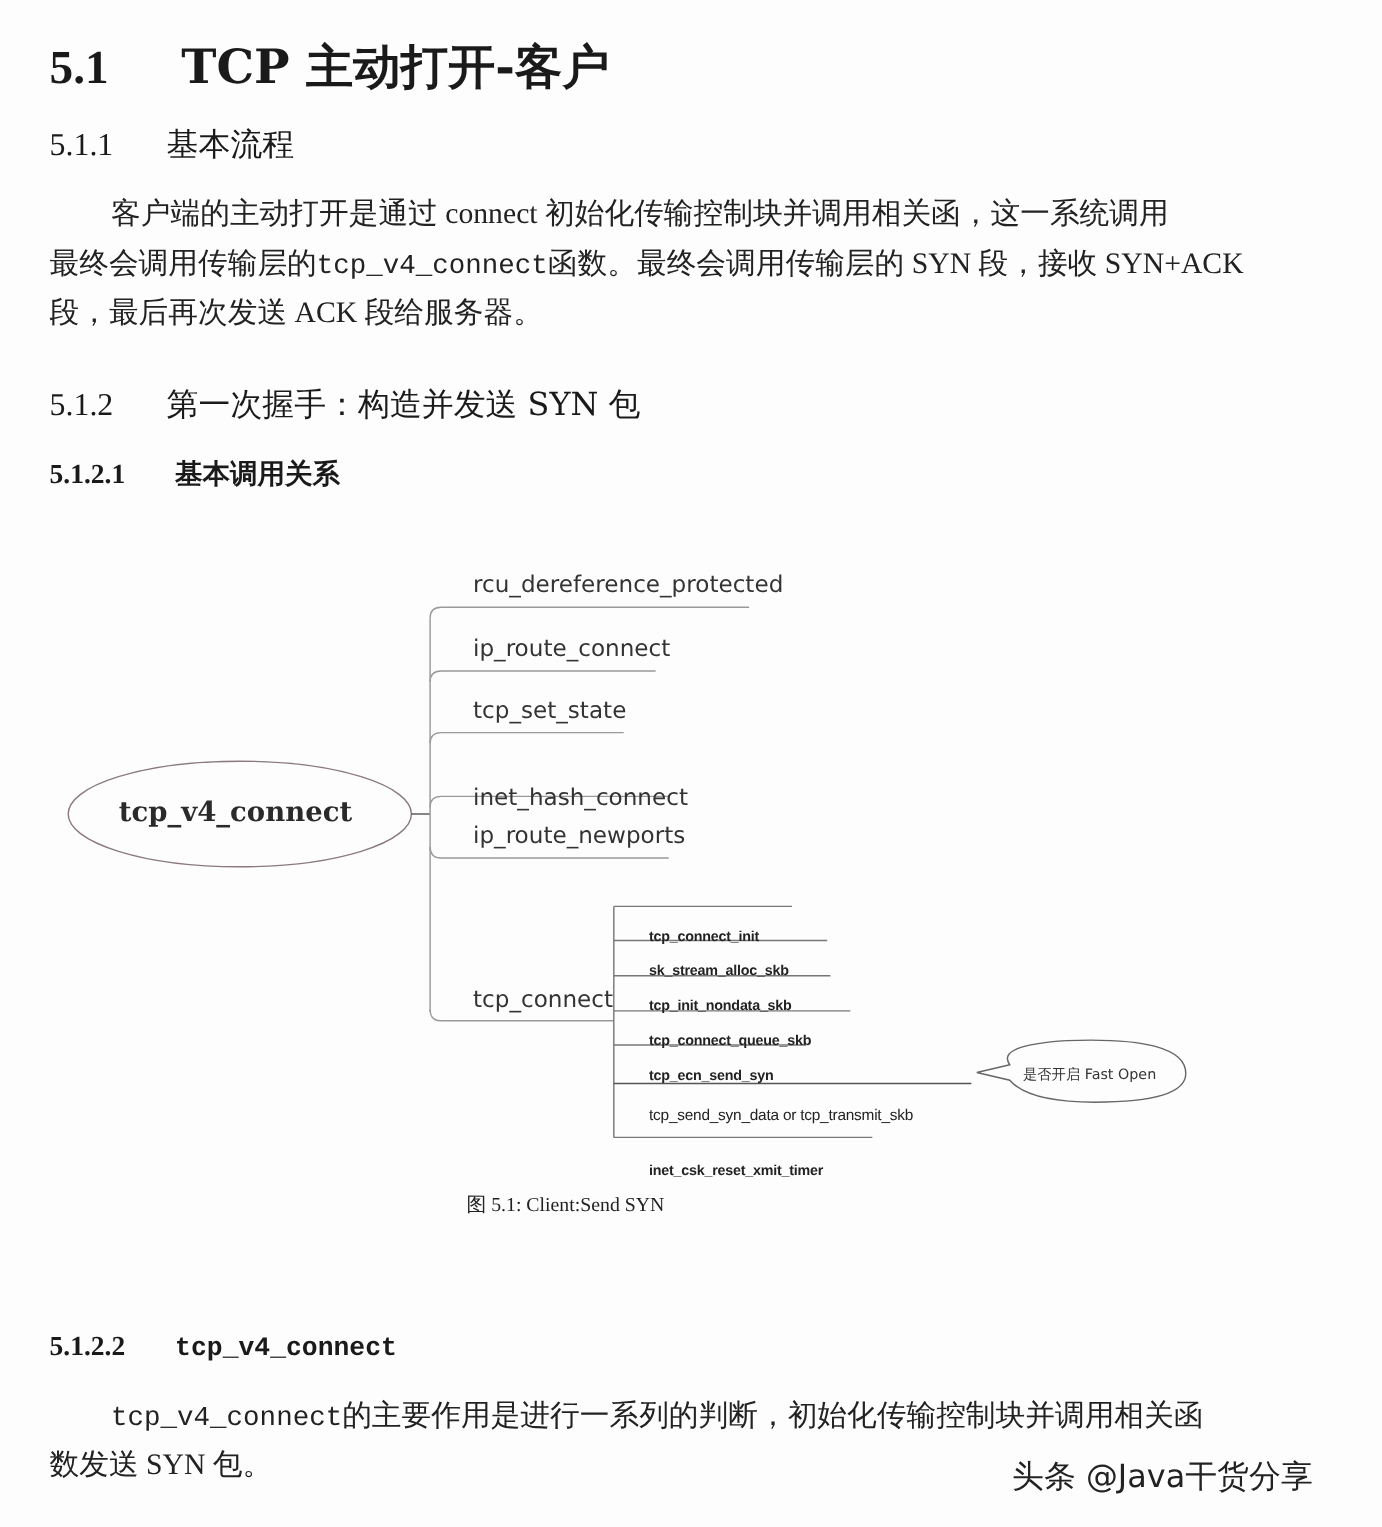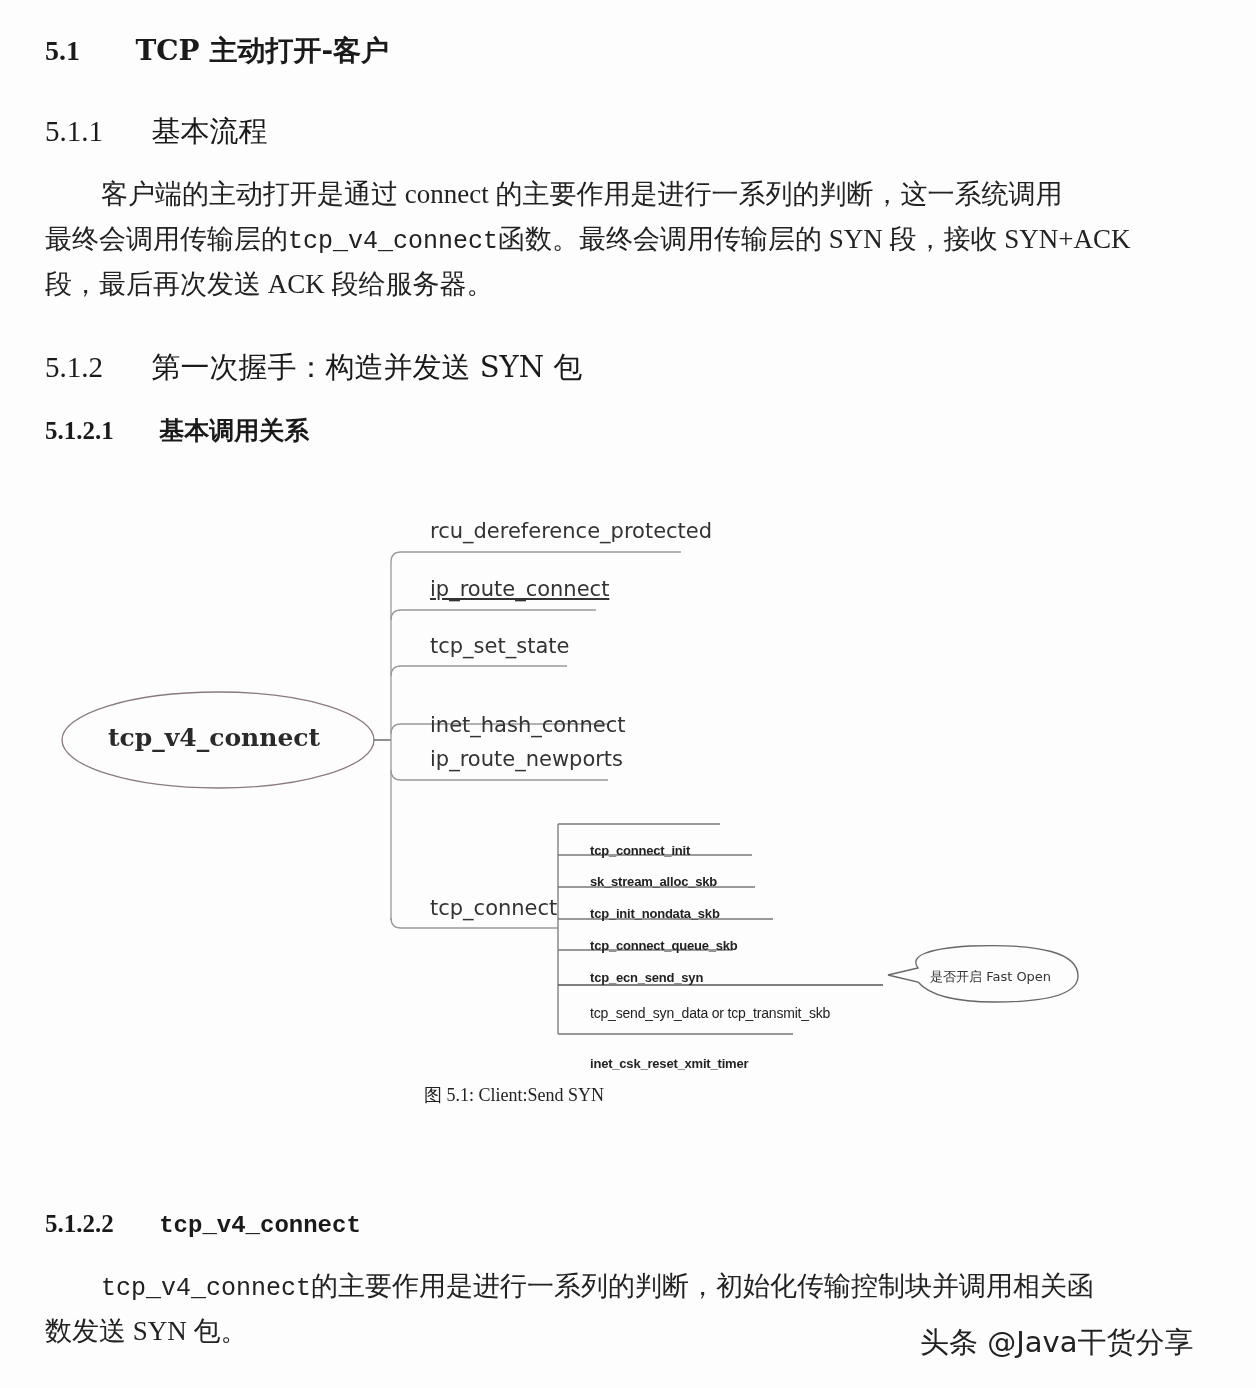--- a/index.html
+++ b/index.html
@@ -1,21 +1,21 @@
 <!DOCTYPE html>
 <html><head>
   <meta charset="utf-8">
   <style>
     html, body { margin: 0; padding: 0; }
     body {
       width: 1256px; height: 1388px; background: #fdfdfd; position: relative; overflow: hidden;
       font-family: "DejaVu Serif", "Liberation Serif", serif; color: #1a1a1a;
     }
     .abs { position: absolute; white-space: nowrap; }
-    .h1 { font-size: 28px; font-weight: bold; }
+    .h1 { font-size: 43px; font-weight: bold; }
     .h2 { font-size: 29px; font-weight: normal; }
     .h3 { font-size: 25px; font-weight: bold; }
     .num { font-family: "Liberation Serif", "DejaVu Serif", serif; }
     .body-text { font-size: 27px; font-family: "Liberation Serif", "DejaVu Serif", serif; color: #222; }
     .mono { font-family: "Liberation Mono", "DejaVu Sans Mono", monospace; }
     .diag { font-family: "DejaVu Sans", "Liberation Sans", sans-serif; color: #333; font-size: 21px; }
     .diag-sm { font-family: Liberation Sans, sans-serif; color: #222; font-size: 13px; font-weight: bold; letter-spacing: -0.2px; margin-top: 43px; }
     .caption { font-size: 18px; font-family: "Liberation Serif", "DejaVu Serif", serif; color: #222; }
     .watermark { font-family: "DejaVu Sans", "Liberation Sans", sans-serif; font-size: 29px; color: #222; }
   </style>
@@ -28,21 +28,21 @@
   <span>TCP 主动打开-客户</span>
 </div>
 
 <div class="abs h2" style="left:45px; top:112px;">
   <span class="num">5.1.1</span>
   <span style="display:inline-block; width:30px;"></span>
   <span>基本流程</span>
 </div>
 
 <div class="abs body-text" style="left:101px; top:176px;">
-  <span>客户端的主动打开是通过 connect 的主要作用是进行一系列的判断，这一系统调用</span>
+  <span>客户端的主动打开是通过 connect 初始化传输控制块并调用相关函，这一系统调用</span>
 </div>
 <div class="abs body-text" style="left:45px; top:221px;">
   <span>最终会调用传输层的</span><span class="mono" style="font-size:25px;">tcp_v4_connect</span><span>函数。最终会调用传输层的 SYN 段，接收 SYN+ACK</span>
 </div>
 <div class="abs body-text" style="left:45px; top:266px;">
   <span>段，最后再次发送 ACK 段给服务器。</span>
 </div>
 
 <div class="abs h2" style="left:45px; top:348px;">
   <span class="num">5.1.2</span>
@@ -79,21 +79,21 @@
     <line x1="558" y1="950" x2="733" y2="950" stroke="#777" stroke-width="1.3"></line>
     <line x1="558" y1="985" x2="883" y2="985" stroke="#555" stroke-width="1.5"></line>
     <line x1="558" y1="1034" x2="793" y2="1034" stroke="#777" stroke-width="1.3"></line>
 
     <path d="M888,975 L918,968 Q905,950 970,946 Q1078,942 1078,976 Q1078,1002 995,1002 Q935,1002 918,982 Z" fill="none" stroke="#666" stroke-width="1.3"></path>
   </svg>
 
   <div class="abs" style="left:108px; top:723px; font-family:'DejaVu Serif','Liberation Serif',serif; font-weight:bold; font-size:25px; color:#2a2a2a;">tcp_v4_connect</div>
 
   <div class="abs diag" style="left:430px; top:519px;">rcu_dereference_protected</div>
-  <div class="abs diag" style="left:430px; top:577px;text-decoration:underline;">ip_route_connect</div>
+  <div class="abs diag" style="left:430px; top:577px;">ip_route_connect</div>
   <div class="abs diag" style="left:430px; top:634px;">tcp_set_state</div>
   <div class="abs diag" style="left:430px; top:713px;">inet_hash_connect</div>
   <div class="abs diag" style="left:430px; top:747px;">ip_route_newports</div>
   <div class="abs diag" style="left:430px; top:896px;">tcp_connect</div>
 
   <div class="abs diag-sm" style="left:590px; top:800px;">tcp_connect_init</div>
   <div class="abs diag-sm" style="left:590px; top:831px;">sk_stream_alloc_skb</div>
   <div class="abs diag-sm" style="left:590px; top:863px;">tcp_init_nondata_skb</div>
   <div class="abs diag-sm" style="left:590px; top:895px;">tcp_connect_queue_skb</div>
   <div class="abs diag-sm" style="left:590px; top:927px;">tcp_ecn_send_syn</div>

